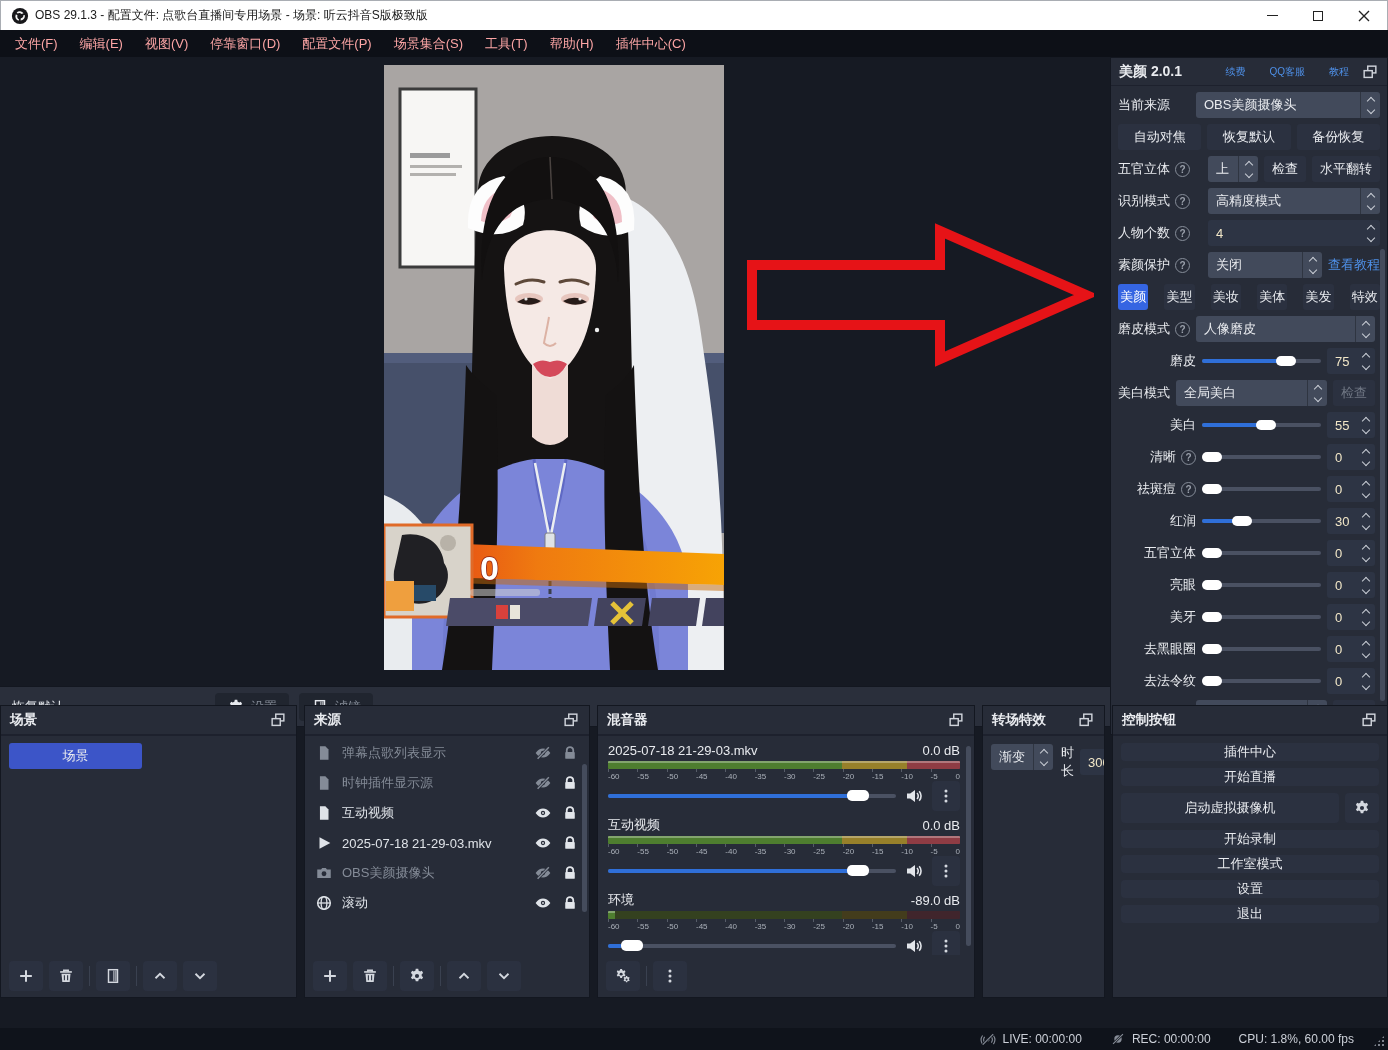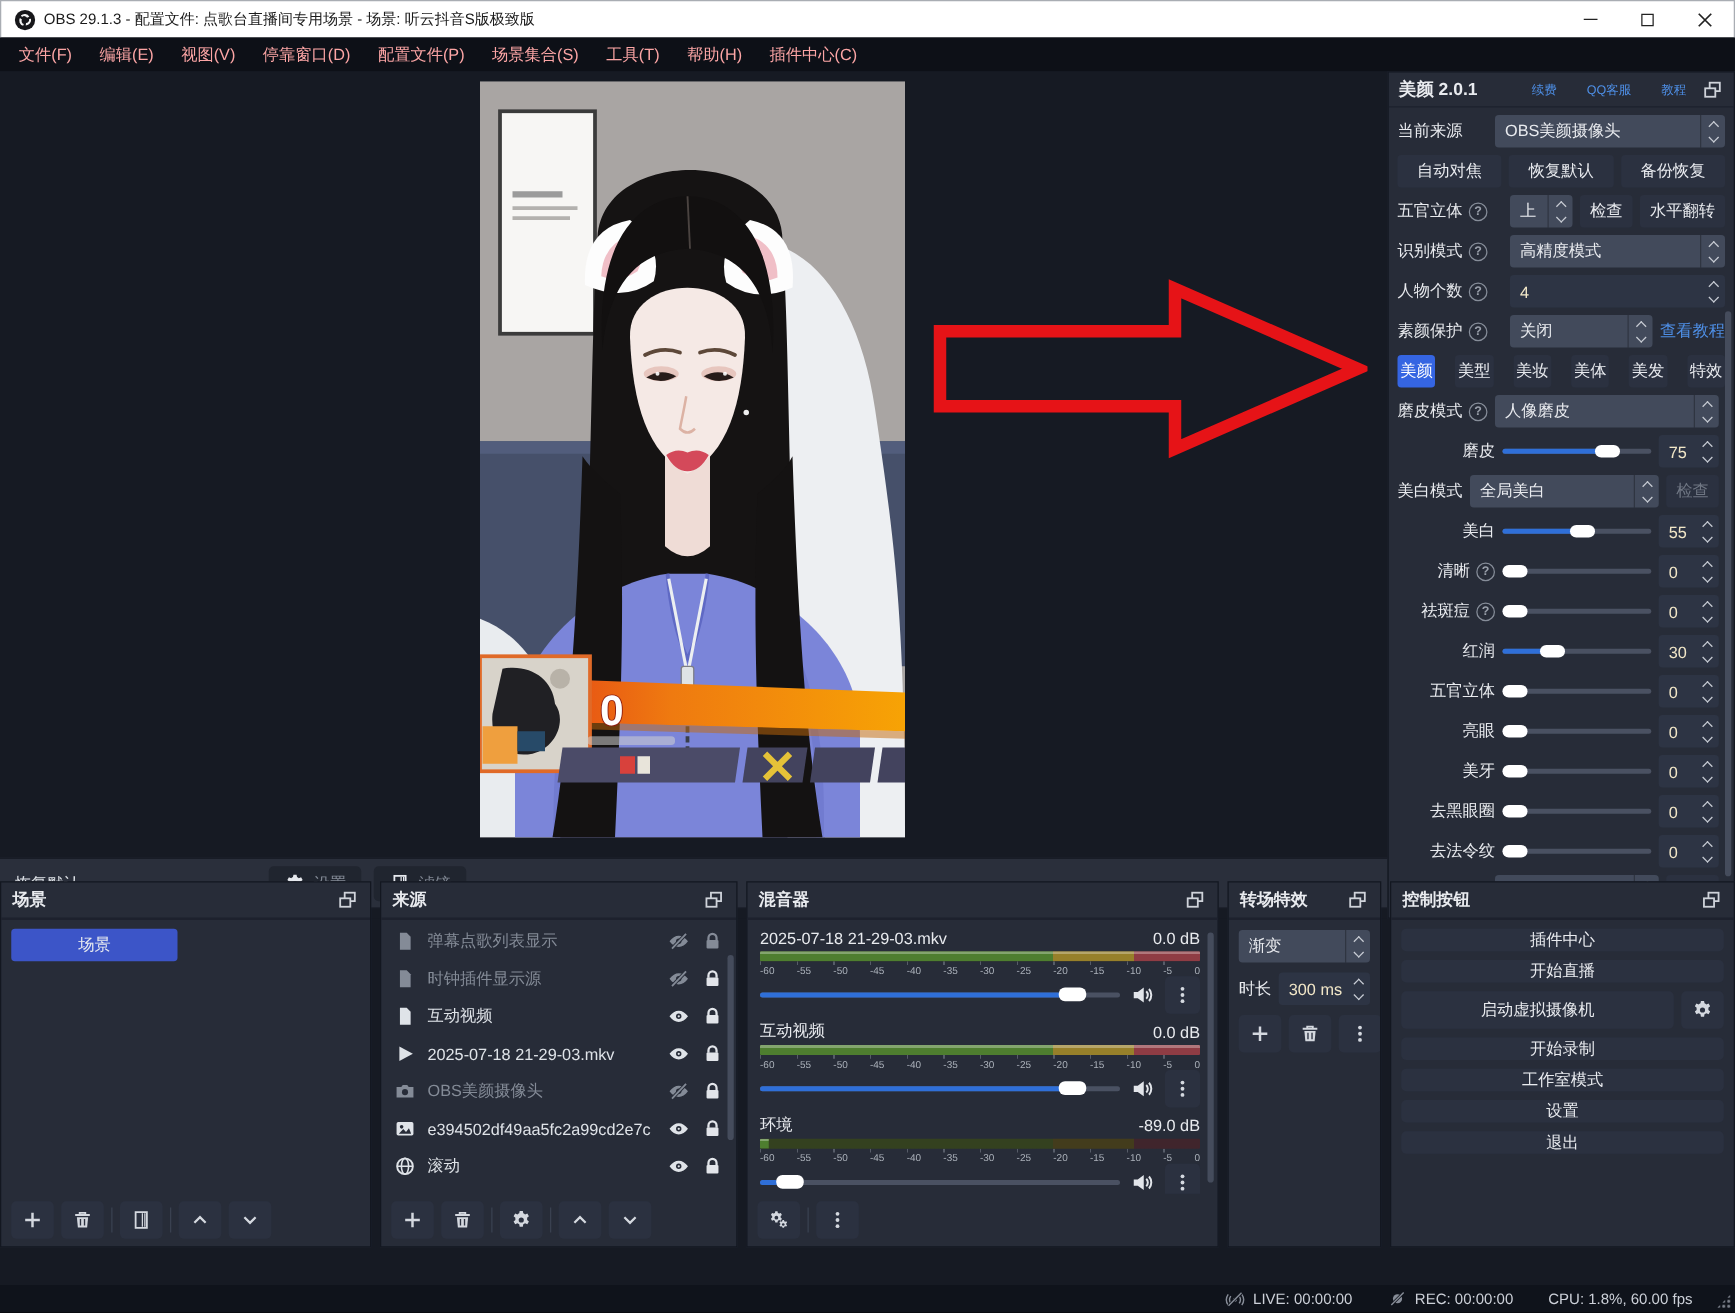--- a/index.html
+++ b/index.html
@@ -131,21 +131,21 @@
   .vol-row{display:flex;align-items:center;gap:8px;margin-top:2px;height:24px}
   .vol-slider{flex:1;position:relative;height:24px;min-width:0}
   .v-track{position:absolute;top:10px;left:0;right:0;height:4px;background:var(--sliderTrack);border-radius:2px}
   .v-fill{height:100%;background:var(--sliderFill);border-radius:2px}
   .v-handle{position:absolute;top:6px;width:22px;height:11px;border-radius:5px;background:#fff}
   .spk{color:#e2e5ea;width:20px;height:20px}
   .tool-btn.sm{width:28px;height:30px}
   .mix-sbar{position:absolute;right:3px;top:40px;width:5px;height:200px;background:#454c5c;border-radius:3px}
 
   #dock-transitions{left:982px;width:123px}
-  .tr-body{padding:8px;display:flex;flex-direction:column;gap:8px}
+  .tr-body{padding:8px;display:flex;gap:8px}
   .tr-dur{display:flex;align-items:center;gap:6px}
   .tr-dur .spin{flex:1}
   .tr-dur .spin-val{color:#f2e7c8}
   .tr-btns{display:flex;gap:6px}
 
   #dock-controls{left:1112px;width:276px}
   .ctl-body{padding:7px 8px;display:flex;flex-direction:column;gap:7px}
   .ctl-btn{height:30px;background:var(--btn);border:none;border-radius:4px;color:var(--text);
     display:flex;align-items:center;justify-content:center;font-size:13px;font-family:inherit;flex:1}
   .ctl-row{display:flex;gap:6px;flex:none;height:30px}
@@ -799,43 +799,20 @@
     <span class="ic lwhite">
             <svg viewBox="0 0 20 20">
               <path d="M6.4 9V7a3.6 3.6 0 0 1 7.2 0v2" fill="none" stroke="currentColor" stroke-width="2"></path>
               <rect x="4.7" y="8.8" width="10.6" height="7.7" rx="1" fill="currentColor"></rect>
             </svg>
           </span>
   </div>
         <div class="src-row">
     <span class="ic">
             <svg viewBox="0 0 20 20">
-              <rect x="2.5" y="4" width="15" height="12" rx="1.5" fill="currentColor"></rect>
-              <circle cx="7" cy="8.3" r="1.6" fill="#272c38"></circle>
-              <path d="M4.5 14.5l4-4.2 2.4 2.5 2.6-3.2 2 4.9z" fill="#272c38"></path>
-            </svg>
-          </span>
-    <span class="name">e394502df49aa5fc2a99cd2e7c</span>
-    <span class="ic">
-            <svg viewBox="0 0 20 20">
-              <path d="M1.8 10C4.2 6.6 7 5 10 5s5.8 1.6 8.2 5c-2.4 3.4-5.2 5-8.2 5s-5.8-1.6-8.2-5z" fill="currentColor"></path>
-              <circle cx="10" cy="10" r="2.4" fill="#272c38"></circle>
-              <circle cx="10" cy="10" r="1" fill="currentColor"></circle>
-            </svg>
-          </span>
-    <span class="ic lwhite">
-            <svg viewBox="0 0 20 20">
-              <path d="M6.4 9V7a3.6 3.6 0 0 1 7.2 0v2" fill="none" stroke="currentColor" stroke-width="2"></path>
-              <rect x="4.7" y="8.8" width="10.6" height="7.7" rx="1" fill="currentColor"></rect>
-            </svg>
-          </span>
-  </div>
-        <div class="src-row">
-    <span class="ic">
-            <svg viewBox="0 0 20 20">
               <circle cx="10" cy="10" r="7" fill="none" stroke="currentColor" stroke-width="1.7"></circle>
               <ellipse cx="10" cy="10" rx="3.2" ry="7" fill="none" stroke="currentColor" stroke-width="1.4"></ellipse>
               <path d="M3 10h14" stroke="currentColor" stroke-width="1.4"></path>
             </svg>
           </span>
     <span class="name">滚动</span>
     <span class="ic">
             <svg viewBox="0 0 20 20">
               <path d="M1.8 10C4.2 6.6 7 5 10 5s5.8 1.6 8.2 5c-2.4 3.4-5.2 5-8.2 5s-5.8-1.6-8.2-5z" fill="currentColor"></path>
               <circle cx="10" cy="10" r="2.4" fill="#272c38"></circle>

